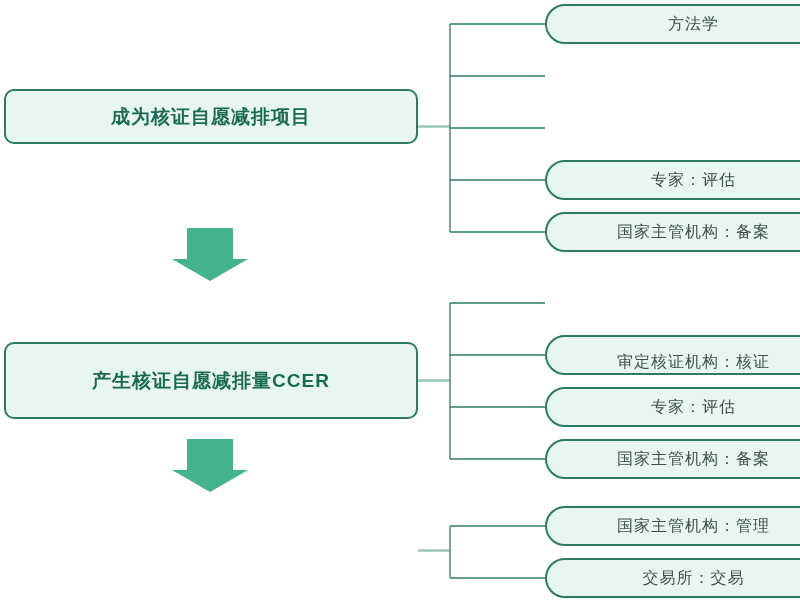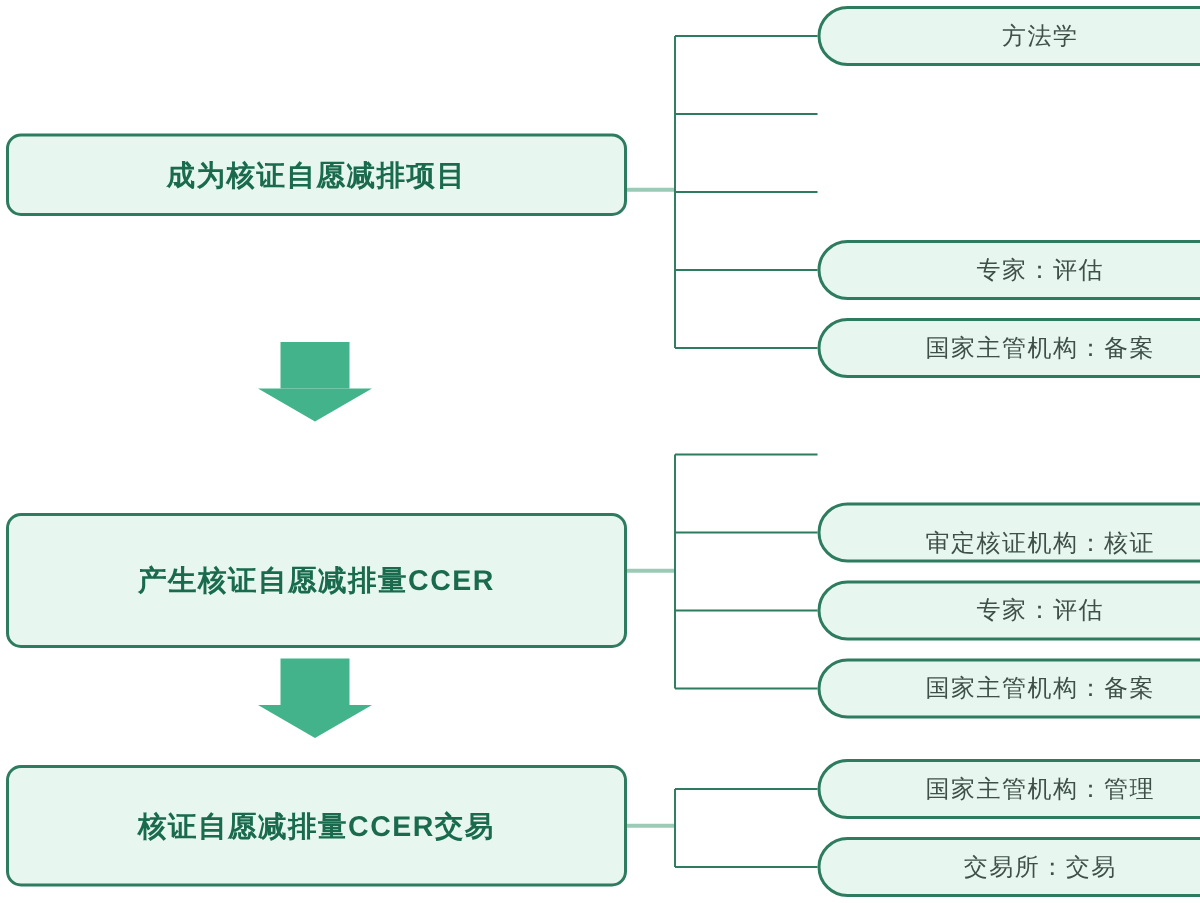--- a/index.html
+++ b/index.html
@@ -104,25 +104,22 @@
 
     <path class="line-light" d="M418 550.5 H450"></path>
     <path class="line-dark" d="M450 526 V578"></path>
     <path class="line-dark" d="M450 526 H545"></path>
     <path class="line-dark" d="M450 578 H545"></path>
   </svg>
 
   <div class="stage-box" style="top:89px;height:55px;">
     <span class="stage-label">成为核证自愿减排项目</span>
   </div>
-  <div class="stage-box" style="top:342px;height:90px;">
+  <div class="stage-box" style="top:342px;height:77px;">
     <span class="stage-label">产生核证自愿减排量CCER</span>
-  </div>
-  <div class="stage-box" style="top:510px;height:81px;">
-    <span class="stage-label">核证自愿减排量CCER交易</span>
   </div>
 
   <div class="down-arrow" style="left:172px;top:228px;">
     <div class="arrow-stem"></div>
     <div class="arrow-head"></div>
   </div>
   <div class="down-arrow" style="left:172px;top:439px;">
     <div class="arrow-stem"></div>
     <div class="arrow-head"></div>
   </div>

